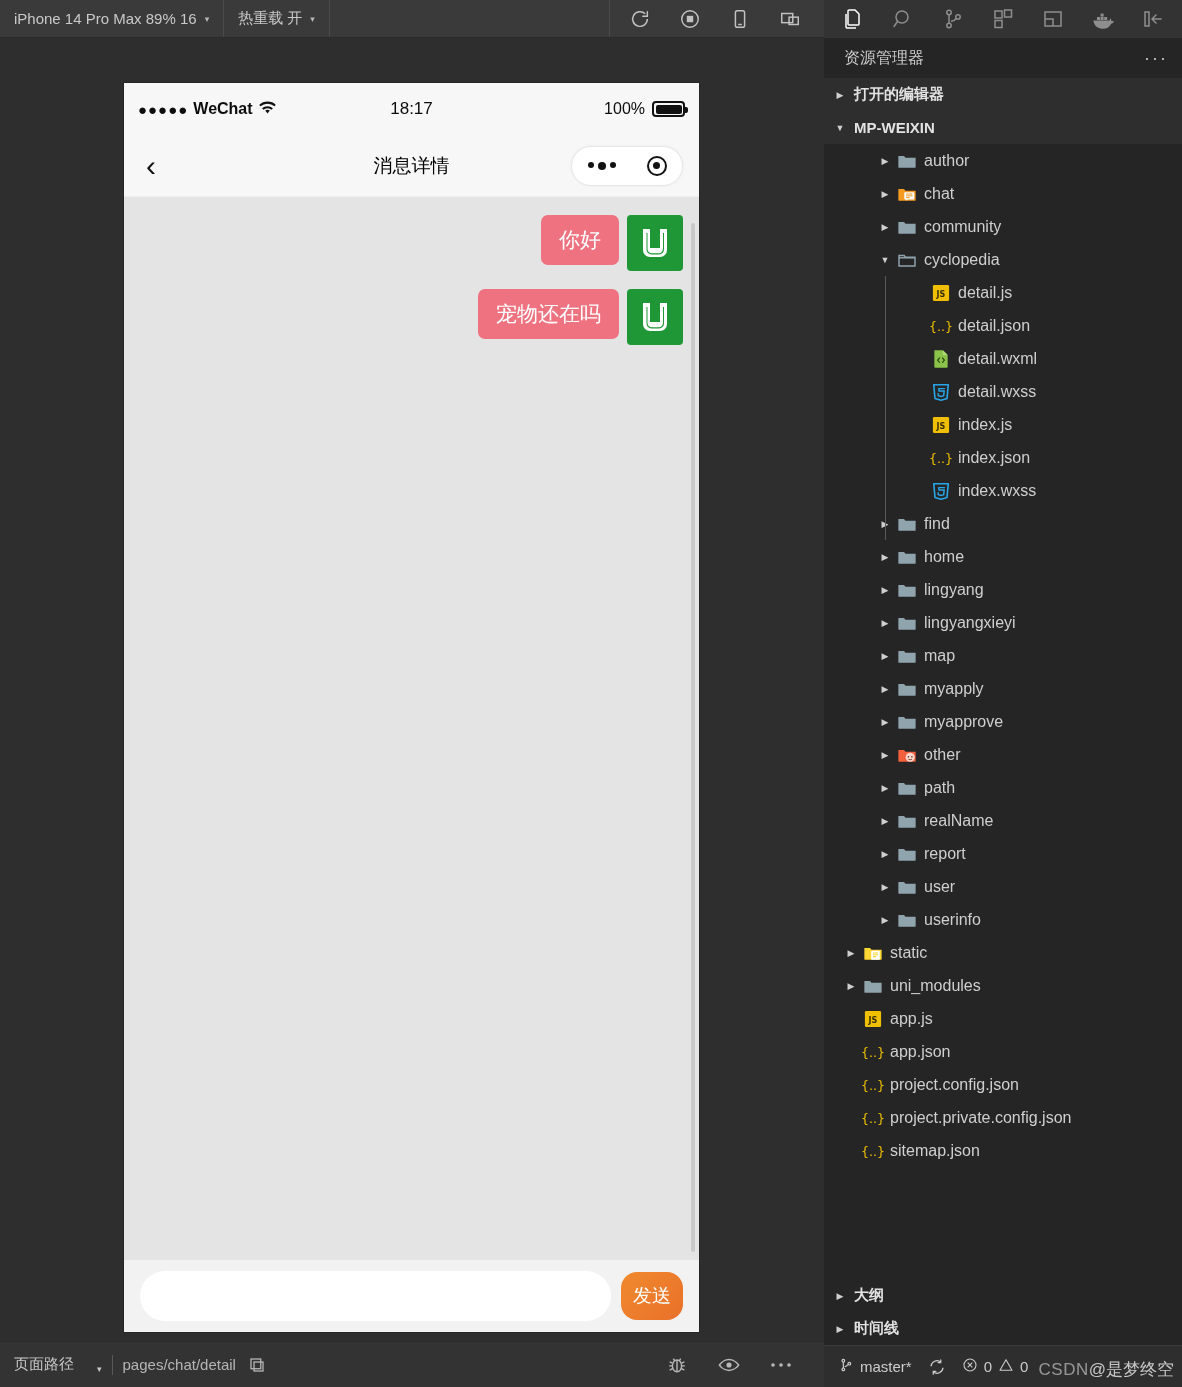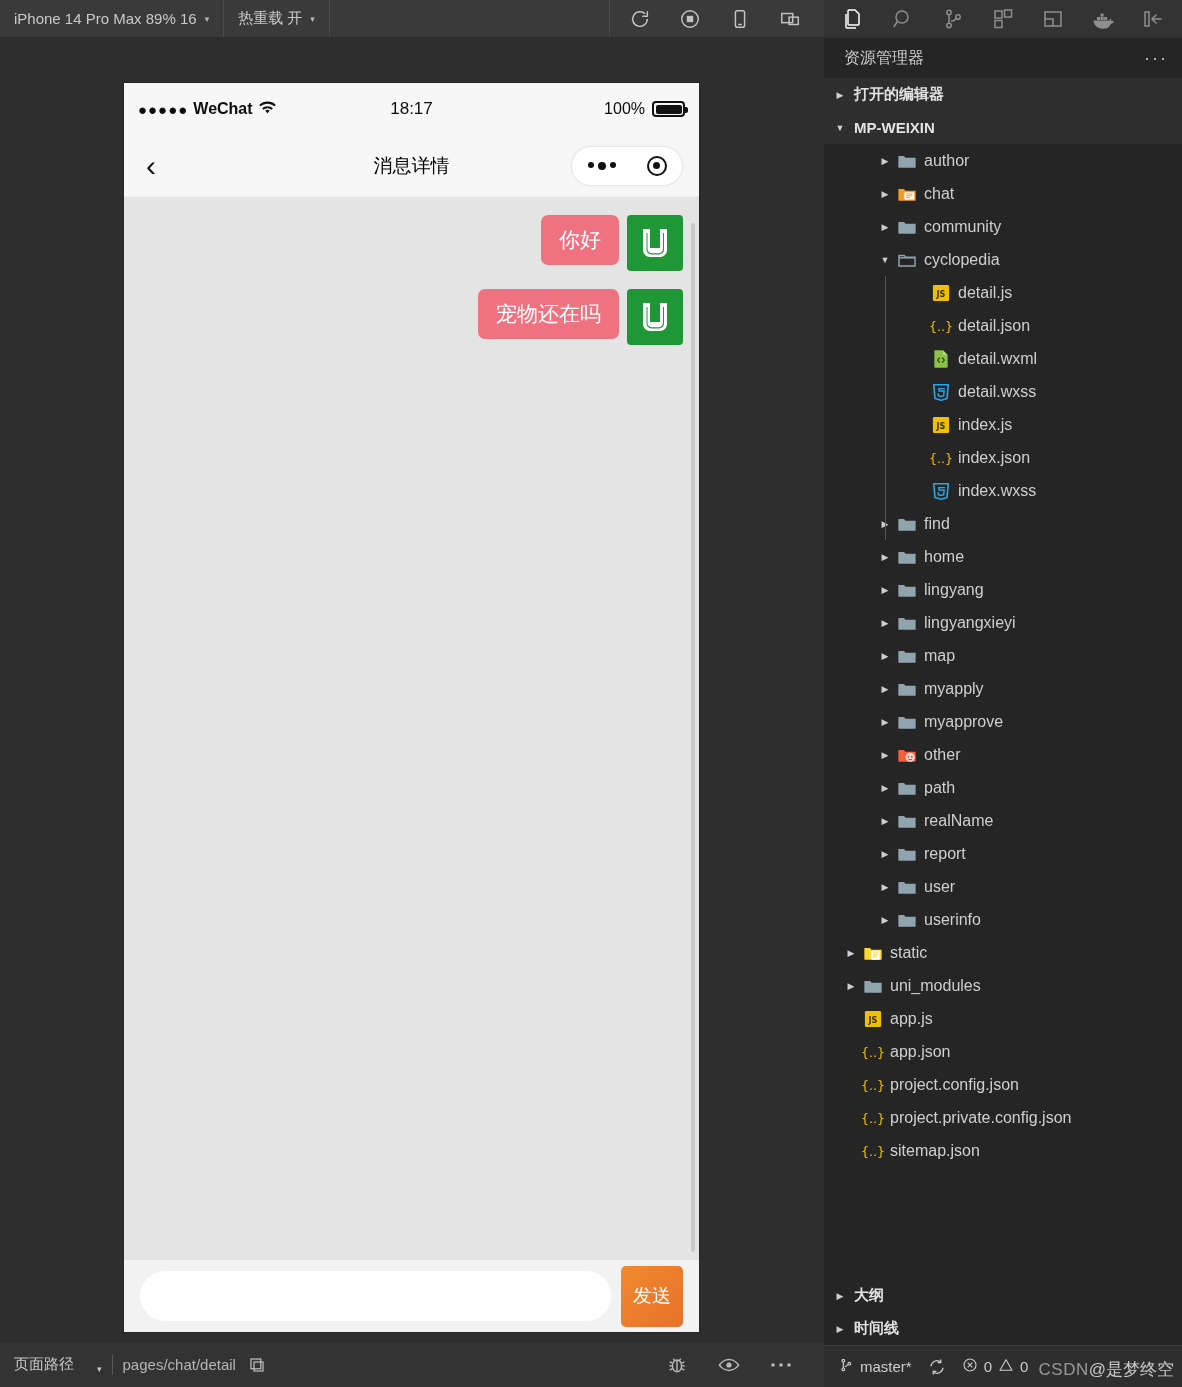--- a/index.html
+++ b/index.html
@@ -99,21 +99,21 @@
   .input-bar {
     height: 72px; background: #f2f2f2; display: flex; align-items: center;
     gap: 10px; padding: 0 16px;
   }
   .msg-input {
     flex: 1; height: 50px; border-radius: 25px; background: #fff; border: none;
     outline: none; padding: 0 20px; font-size: 17px; color: #333;
     font-family: "Liberation Sans", sans-serif;
   }
   .send-btn {
-    width: 62px; height: 61px; border-radius: 5px; border: none; cursor: pointer;
+    width: 62px; height: 48px; border-radius: 16px; border: none; cursor: pointer;
     background: linear-gradient(135deg, #f08a2e, #e9702a);
     color: #fff; font-size: 19px; font-family: "Liberation Sans", sans-serif;
   }
 
   .sim-statusbar {
     position: absolute; left: 0; bottom: 0; width: 824px; height: 46px;
     background: #333333; border-top: 1px solid #2a2a2a;
     display: flex; align-items: center; padding: 0 14px; gap: 10px;
   }
   .ssb-label { color: #c8c8c8; font-size: 15px; display: flex; align-items: flex-end; gap: 23px; cursor: pointer; }

